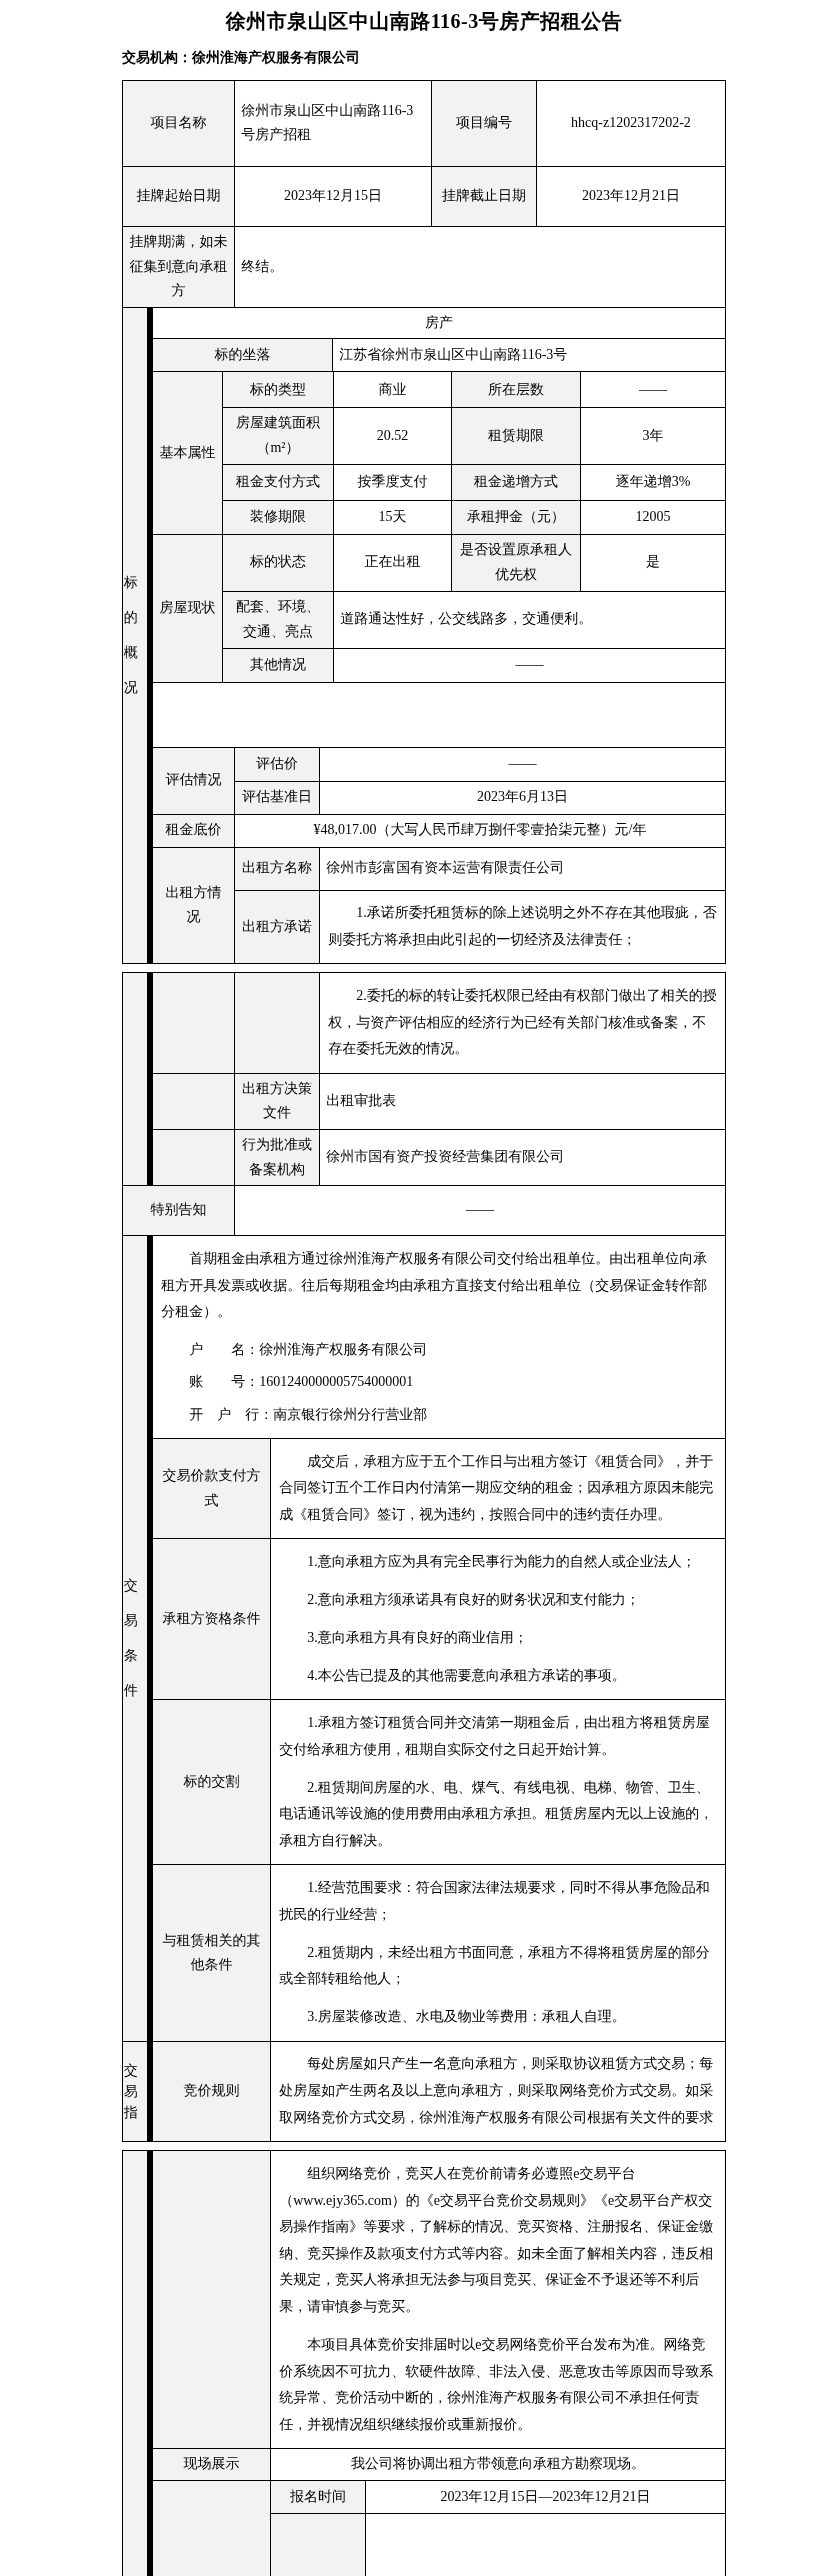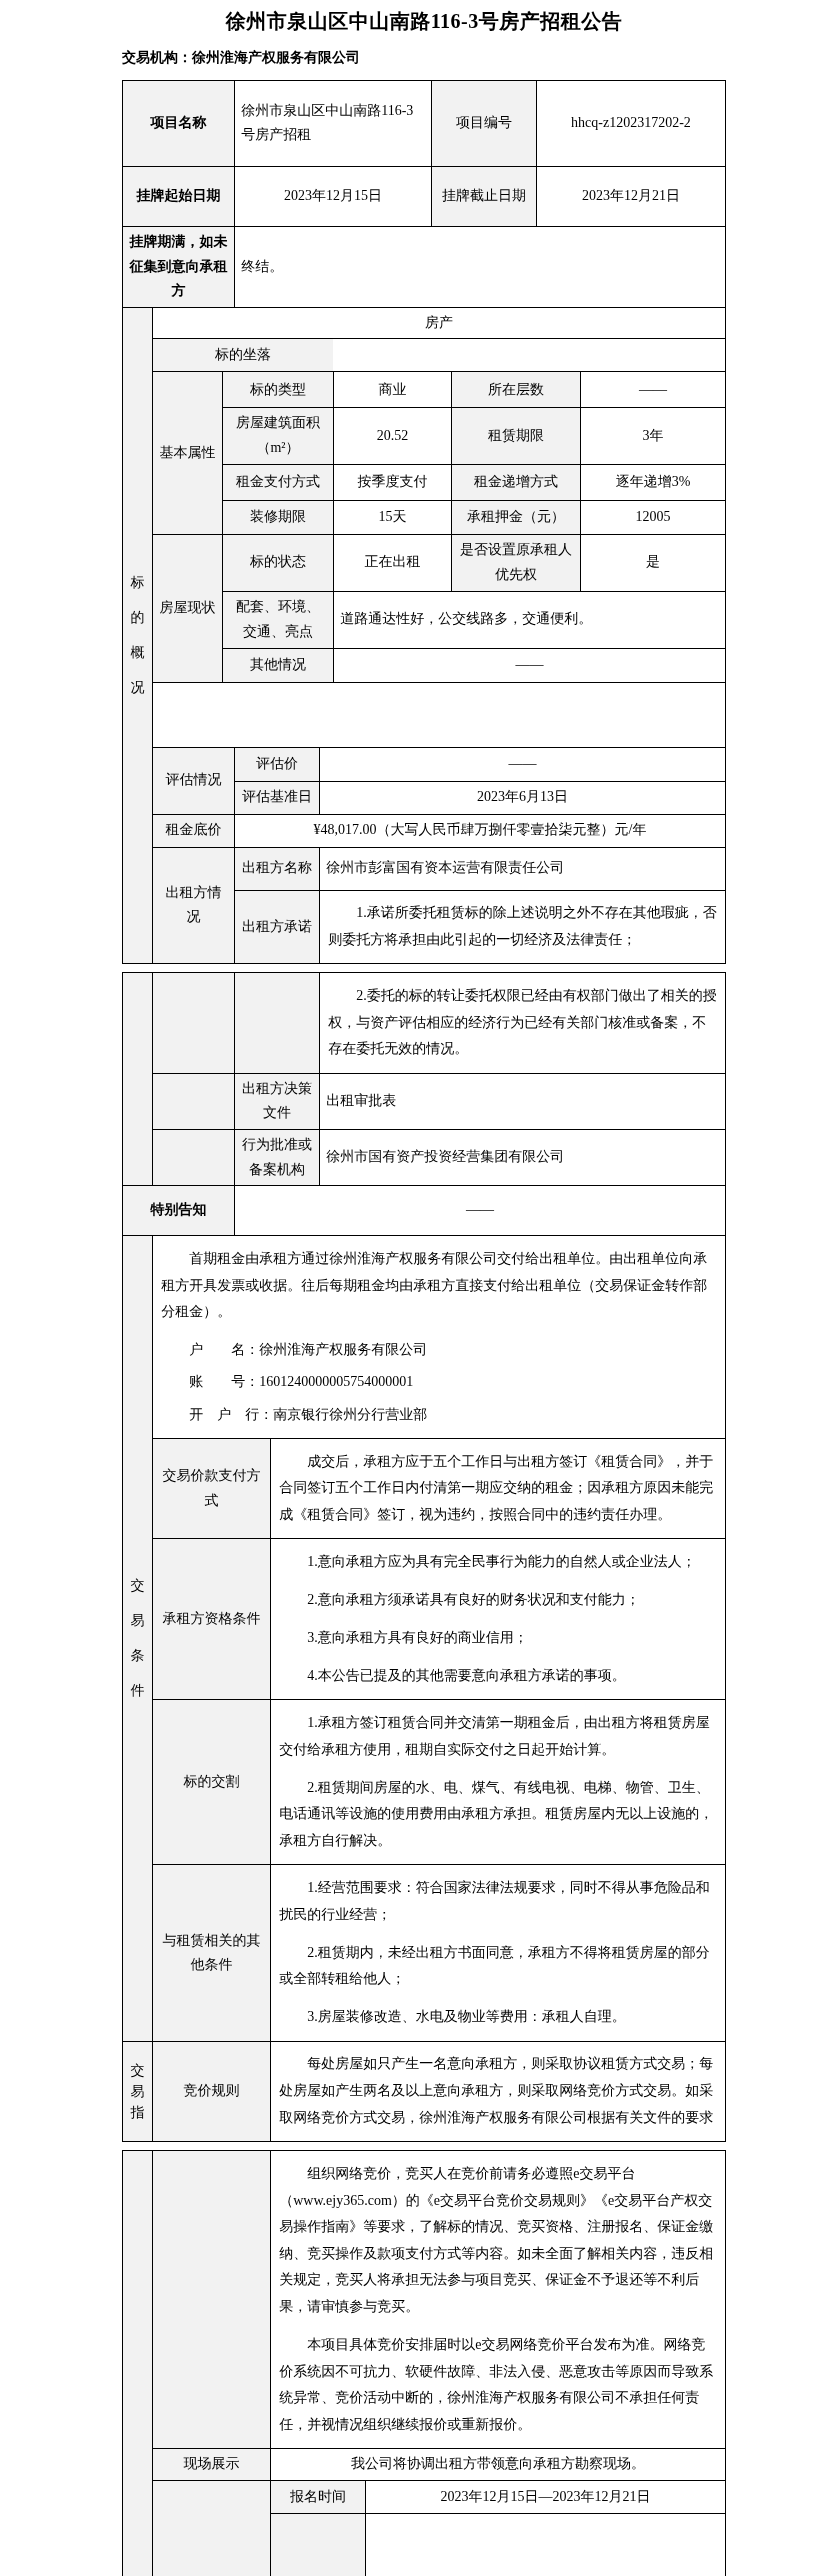--- a/index.html
+++ b/index.html
@@ -14,31 +14,31 @@
   .rows{flex:1;display:flex;flex-direction:column;min-width:0;}
   .rows > .row:last-child{border-bottom:none;}
   .sec{display:flex;border-bottom:1.5px solid #000;}
   .c{border-right:1px solid #000;box-sizing:border-box;display:flex;align-items:center;justify-content:center;text-align:center;padding:3.1px 6.2px;font-size:14px;line-height:1.75;min-width:0;}
   .row > .c:last-child,.sec > :last-child{border-right:none;}
   .lab{background:#f2f2f2;}
   .left{justify-content:flex-start;text-align:left;}
   .paras{flex-direction:column;align-items:stretch;justify-content:center;text-align:left;padding:4.1px 8.2px;}
   .paras .para,.para{margin:5.7px 0;text-indent:2em;line-height:1.9;font-size:14px;text-align:left;}
   .no-indent{text-indent:0;}
-  .vl{width:30px;flex:none;border-right:1px solid #000000;background:#f2f2f2;display:flex;align-items:center;justify-content:center;box-sizing:border-box;}
+  .vl{width:30px;flex:none;border-right:6px solid #000000;background:#f2f2f2;display:flex;align-items:center;box-sizing:border-box;}
   .vl span{display:block;width:1.1em;word-break:break-all;text-align:center;font-size:14px;line-height:2.5;}
   .vl span.t1{line-height:1.5;}
   .fx{flex:1;}
   .w135{width:70px;flex:none;}
   .w160{width:82px;flex:none;}
   .w165{width:85px;flex:none;}
   .w185{width:95px;flex:none;}
   .w203{width:105px;flex:none;}
   .w215{width:111px;flex:none;}
-  .w218{width:112px;flex:none;font-weight:bold;}
+  .w218{width:112px;flex:none;}
   .w230{width:118px;flex:none;}
   .w250{width:129px;flex:none;}
   .w350{width:180px;flex:none;}
   .w382{width:197px;flex:none;}
 </style>
 </head>
 <body>
 
 <div class="doc">
 
@@ -66,20 +66,21 @@
     <div class="sec">
       <div class="vl">
           <span>标的概况</span>
         </div>
       <div class="rows">
         <div class="row" style="min-height:28px">
           <div class="c fx">房产</div>
         </div>
         <div class="row" style="min-height:32px">
           <div class="c lab w350">标的坐落</div>
+          <div class="c fx left">江苏省徐州市泉山区中山南路116-3号</div>
         </div>
         <div class="row">
           <div class="c lab w135">基本属性</div>
           <div class="rows">
             <div class="row" style="min-height:35px">
               <div class="c lab w215">标的类型</div>
               <div class="c w230">商业</div>
               <div class="c lab w250">所在层数</div>
               <div class="c fx">——</div>
             </div>

